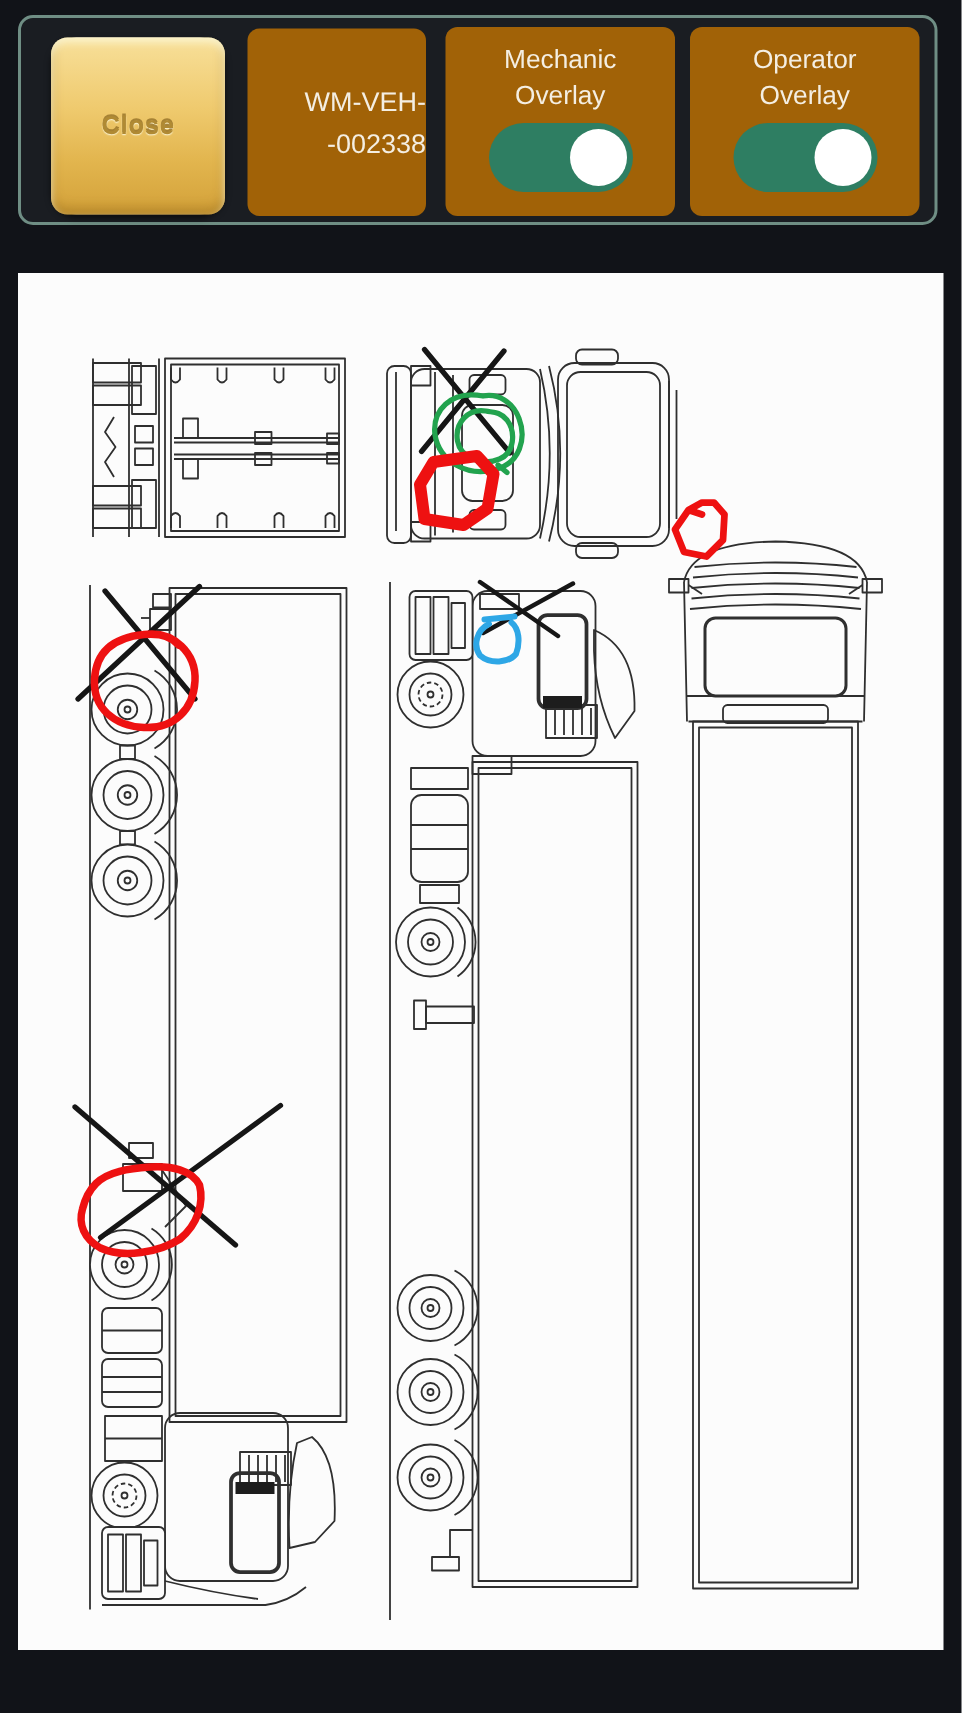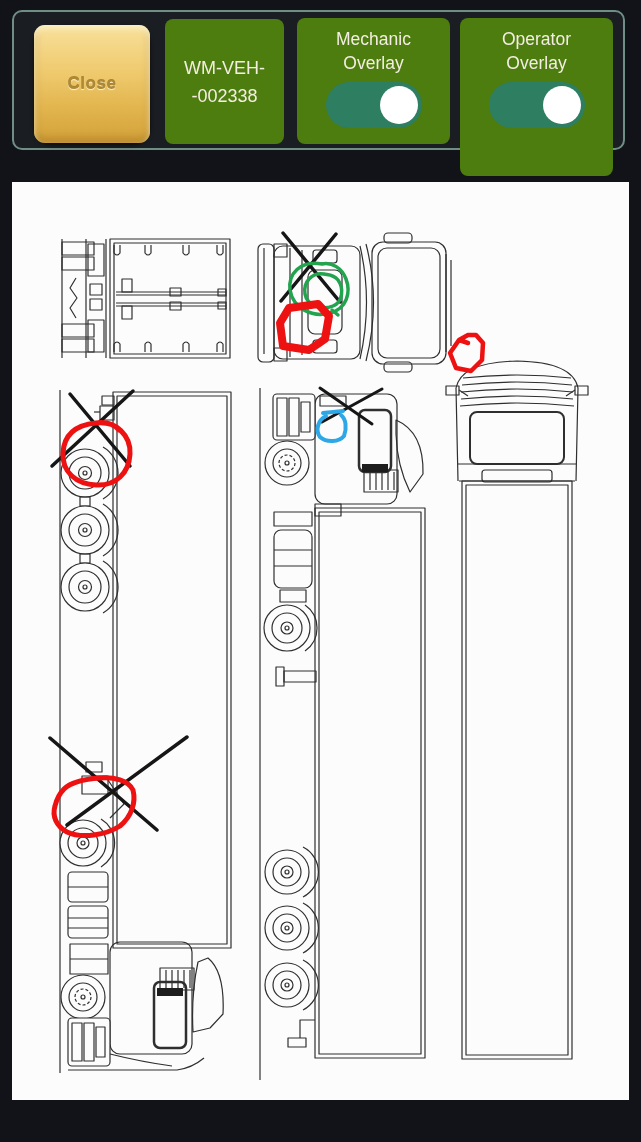--- a/index.html
+++ b/index.html
@@ -8,30 +8,30 @@
     background:#111318;
     font-family:"Liberation Sans","DejaVu Sans",sans-serif;
   }
   
   .toolbar{
     position:absolute;left:12px;top:10px;width:613px;height:140px;
     background:#1a1d22;border:2px solid #6f8e84;border-radius:10px;
     box-sizing:border-box;
   }
   .panel{
-    position:absolute;background:#4d7c0f;border-radius:8px;
+    position:absolute;background:#a16207;border-radius:8px;
     color:#f4eee2;text-align:center;box-sizing:border-box;
   }
   .panel .line{font-size:17.5px;line-height:24px;}
   .vehicle-panel{left:151px;top:7px;width:119px;height:125px;
-    display:flex;flex-direction:column;justify-content:center;gap:6px;}
+    display:flex;flex-direction:column;justify-content:center;gap:6px;align-items:flex-end;}
   .vehicle-panel .line{font-size:18px;line-height:22px;}
   .toggle-panel{padding-top:9px;}
   .toggle-panel.mechanic{left:283px;top:6px;width:153px;height:126px;}
-  .toggle-panel.operator{left:446px;top:6px;width:153px;height:158px;}
+  .toggle-panel.operator{left:446px;top:6px;width:153px;height:126px;}
   .switch{
     width:96px;height:46px;border-radius:23px;background:#2e7e62;
     margin:7px auto 0 auto;position:relative;cursor:pointer;
   }
   .switch .knob{
     position:absolute;top:4px;right:4px;width:38px;height:38px;
     border-radius:50%;background:#ffffff;
   }
   
   .close-btn{

